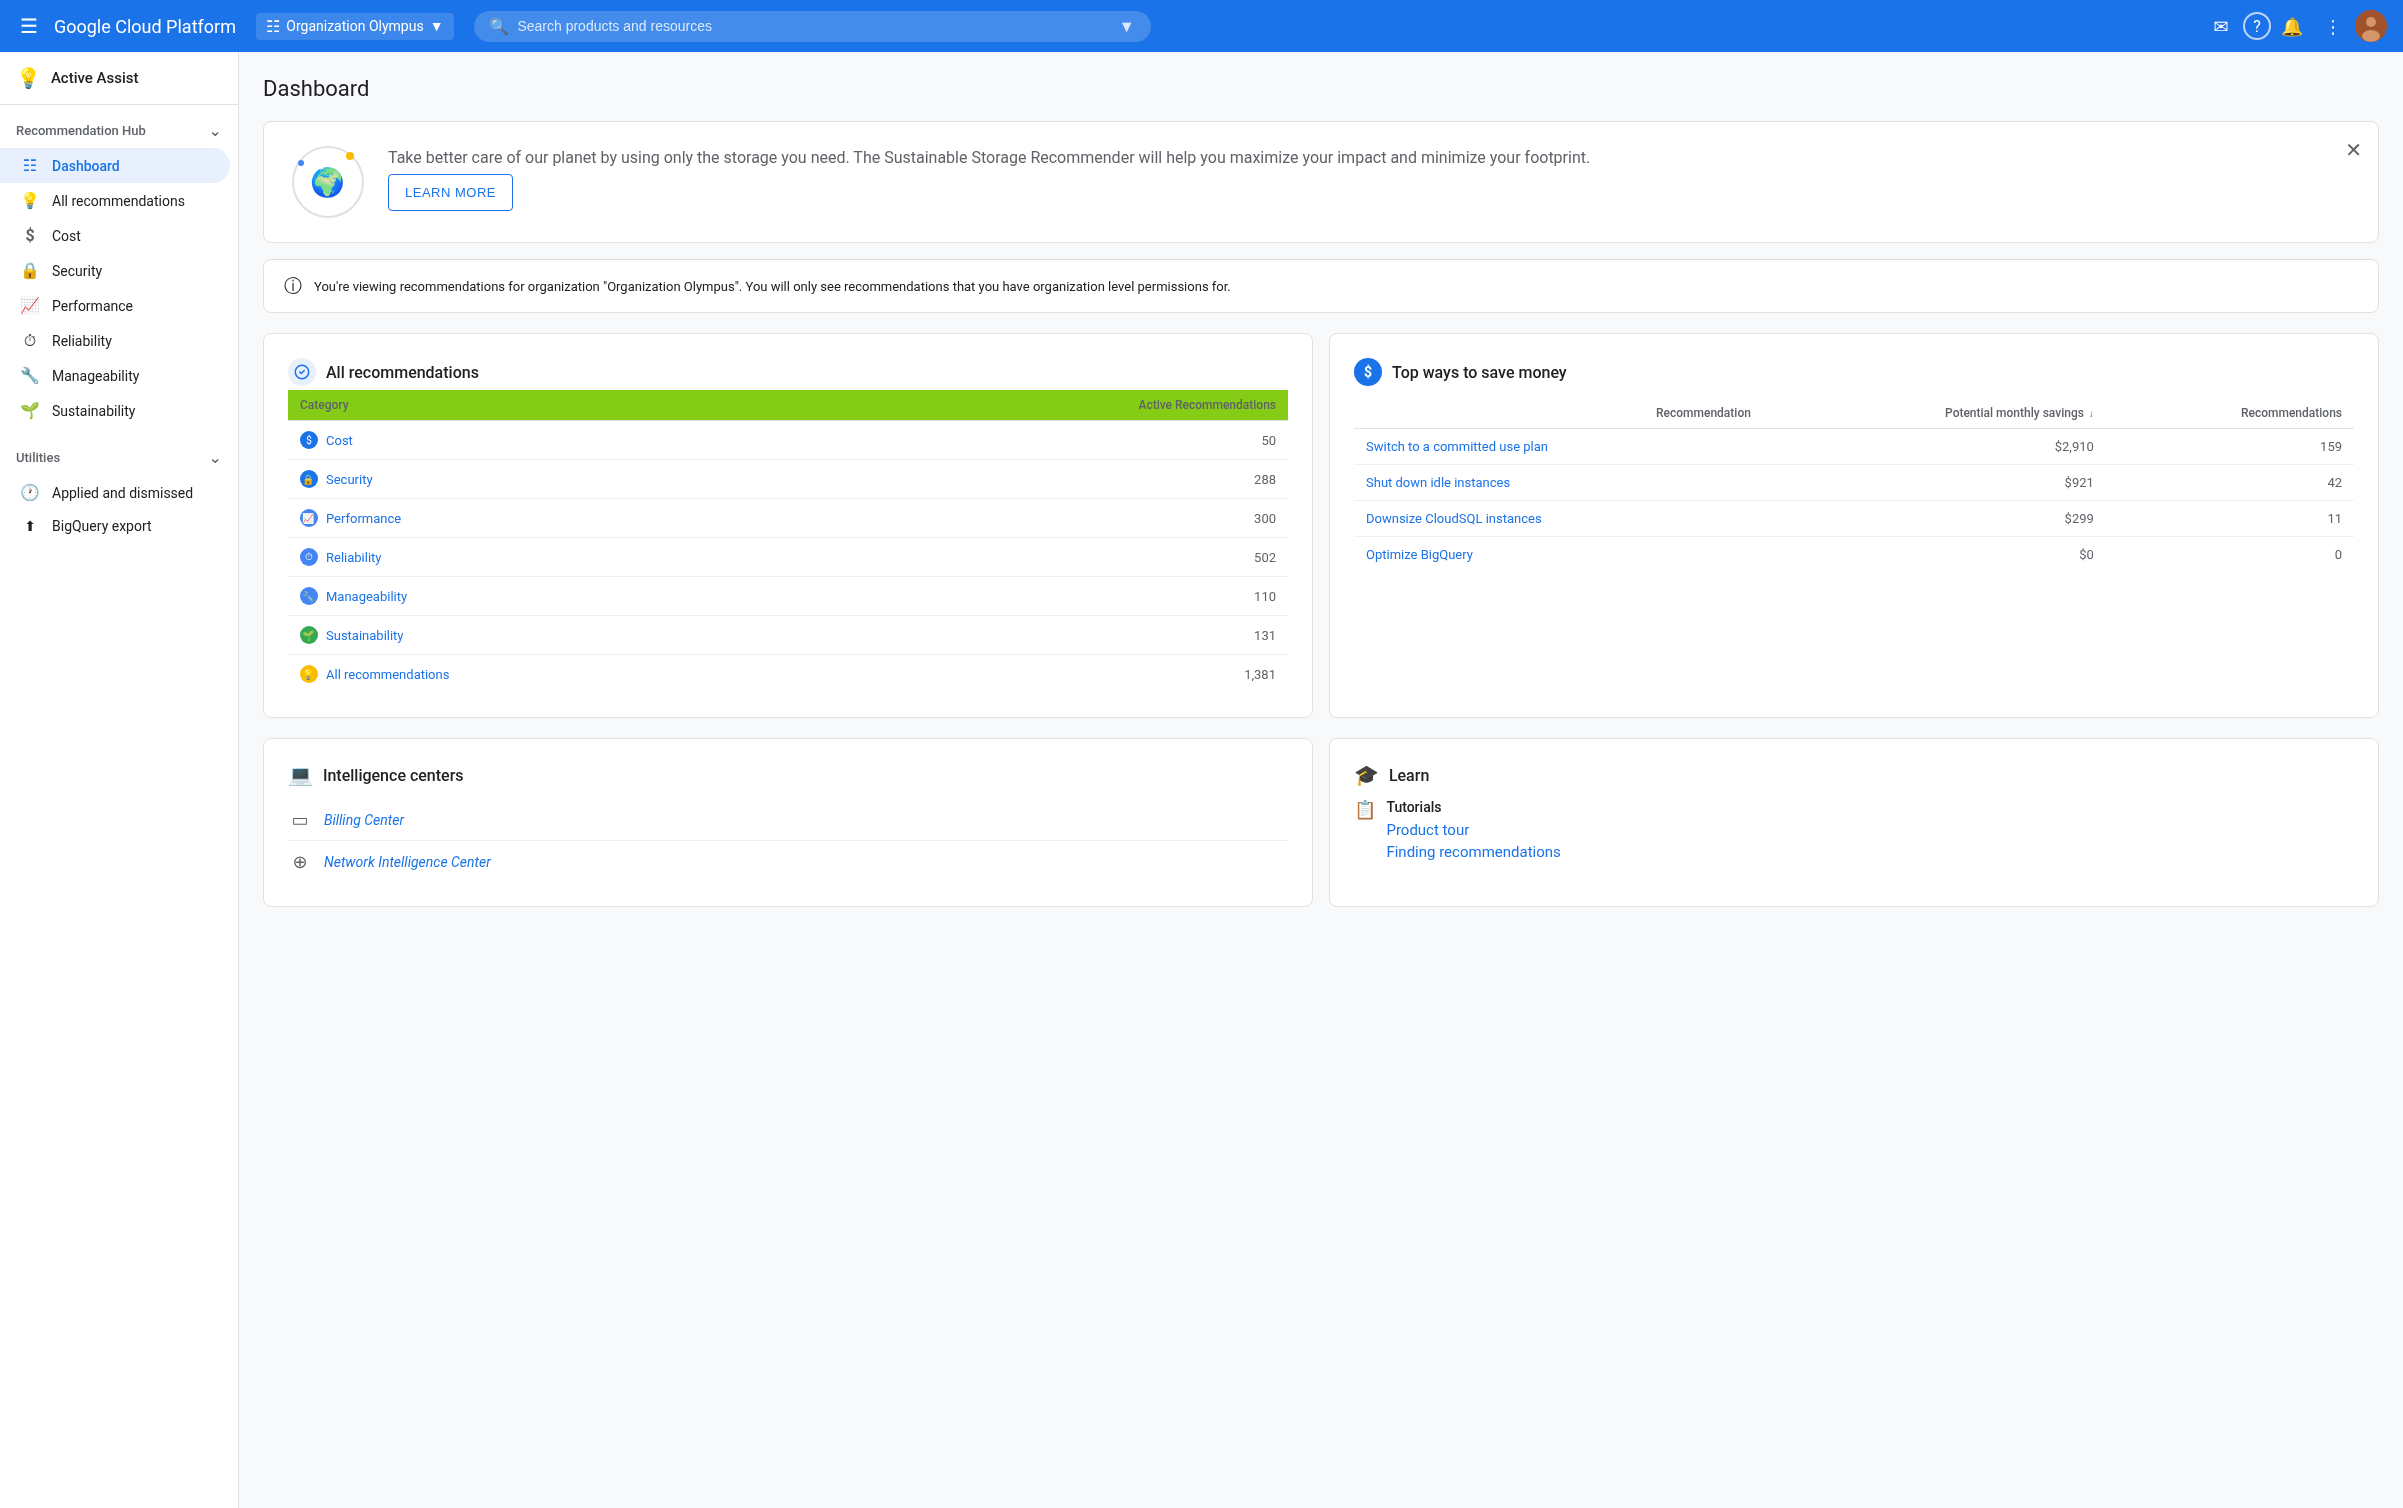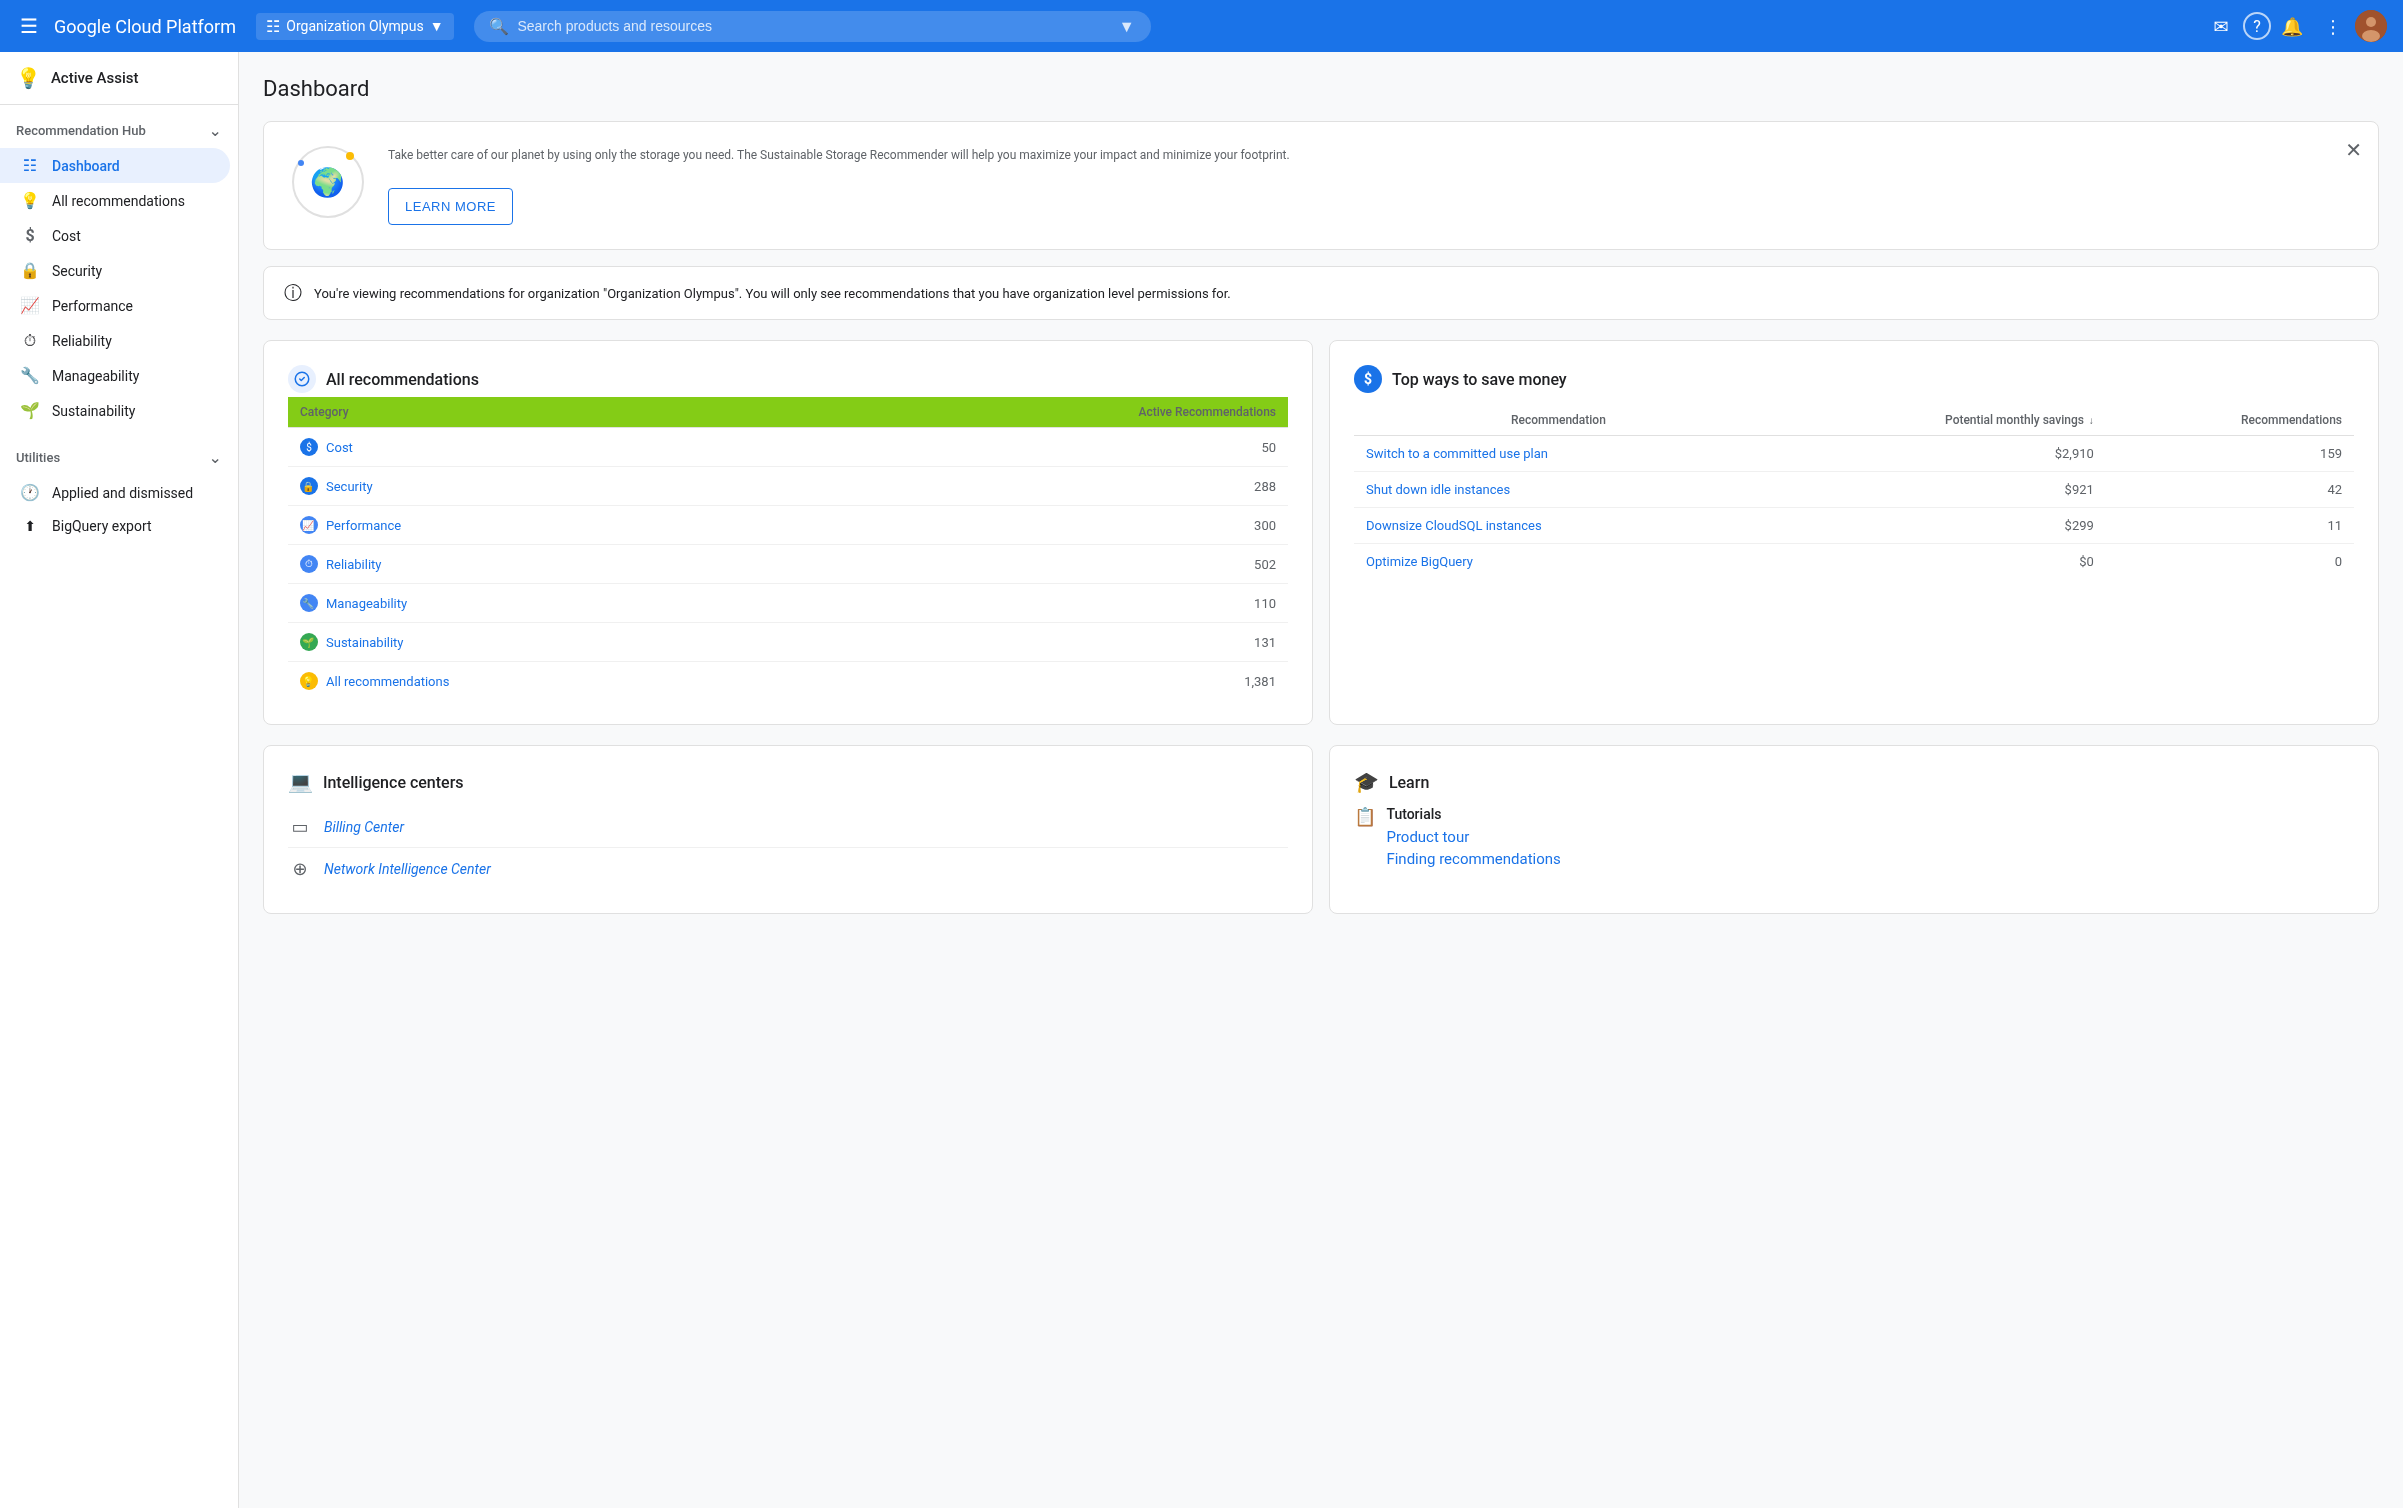--- a/index.html
+++ b/index.html
@@ -76,21 +76,21 @@
     }
     .banner-illustration {
       width: 72px; height: 72px; flex-shrink: 0;
       border: 2px solid #e0e0e0; border-radius: 50%; display: flex; align-items: center; justify-content: center;
       font-size: 28px; background: #fff; position: relative;
     }
     .banner-illustration .dot-yellow { position: absolute; top: 4px; right: 8px; width: 8px; height: 8px; background: #fbbc04; border-radius: 50%; }
     .banner-illustration .dot-blue { position: absolute; top: 12px; left: 4px; width: 6px; height: 6px; background: #4285f4; border-radius: 50%; }
     .banner-content { flex: 1; }
     .banner-content h2 { font-size: 18px; font-weight: 500; margin-bottom: 8px; }
-    .banner-content p { font-size: 12px; color: #5f6368; line-height: 1.5; margin-bottom: 24px; }
+    .banner-content p { font-size: 16px; color: #5f6368; line-height: 1.5; margin-bottom: 4px; }
     .learn-more-btn {
       border: 1px solid #1a73e8; color: #1a73e8; background: #fff;
       padding: 10px 16px; border-radius: 4px; font-size: 13px; font-weight: 500; cursor: pointer;
       letter-spacing: 0.5px;
     }
     .close-btn {
       position: absolute; top: 12px; right: 12px; background: none; border: none;
       cursor: pointer; font-size: 20px; color: #5f6368; padding: 4px;
     }
 
@@ -124,21 +124,21 @@
     }
     .rec-table th.right { text-align: right; }
     .rec-table td { padding: 10px 12px; font-size: 13px; border-bottom: 1px solid #f0f0f0; }
     .rec-table td.right { text-align: right; color: #5f6368; }
     .rec-table tr:last-child td { border-bottom: none; }
     .category-link { display: flex; align-items: center; gap: 8px; color: #1a73e8; cursor: pointer; text-decoration: none; font-size: 13px; }
 
     
     .savings-table { width: 100%; border-collapse: collapse; }
     .savings-table th {
-      text-align: center; padding: 8px 12px; font-size: 12px; font-weight: 500;
+      text-align: right; padding: 8px 12px; font-size: 12px; font-weight: 500;
       color: #5f6368; border-bottom: 1px solid #e0e0e0;
     }
     .savings-table th.right { text-align: right; }
     .savings-table th .sort-icon { font-size: 10px; margin-left: 2px; }
     .savings-table td { padding: 10px 12px; font-size: 13px; border-bottom: 1px solid #f0f0f0; }
     .savings-table td.right { text-align: right; color: #5f6368; }
     .savings-table tr:last-child td { border-bottom: none; }
     .rec-name { color: #1a73e8; cursor: pointer; }
 
     

